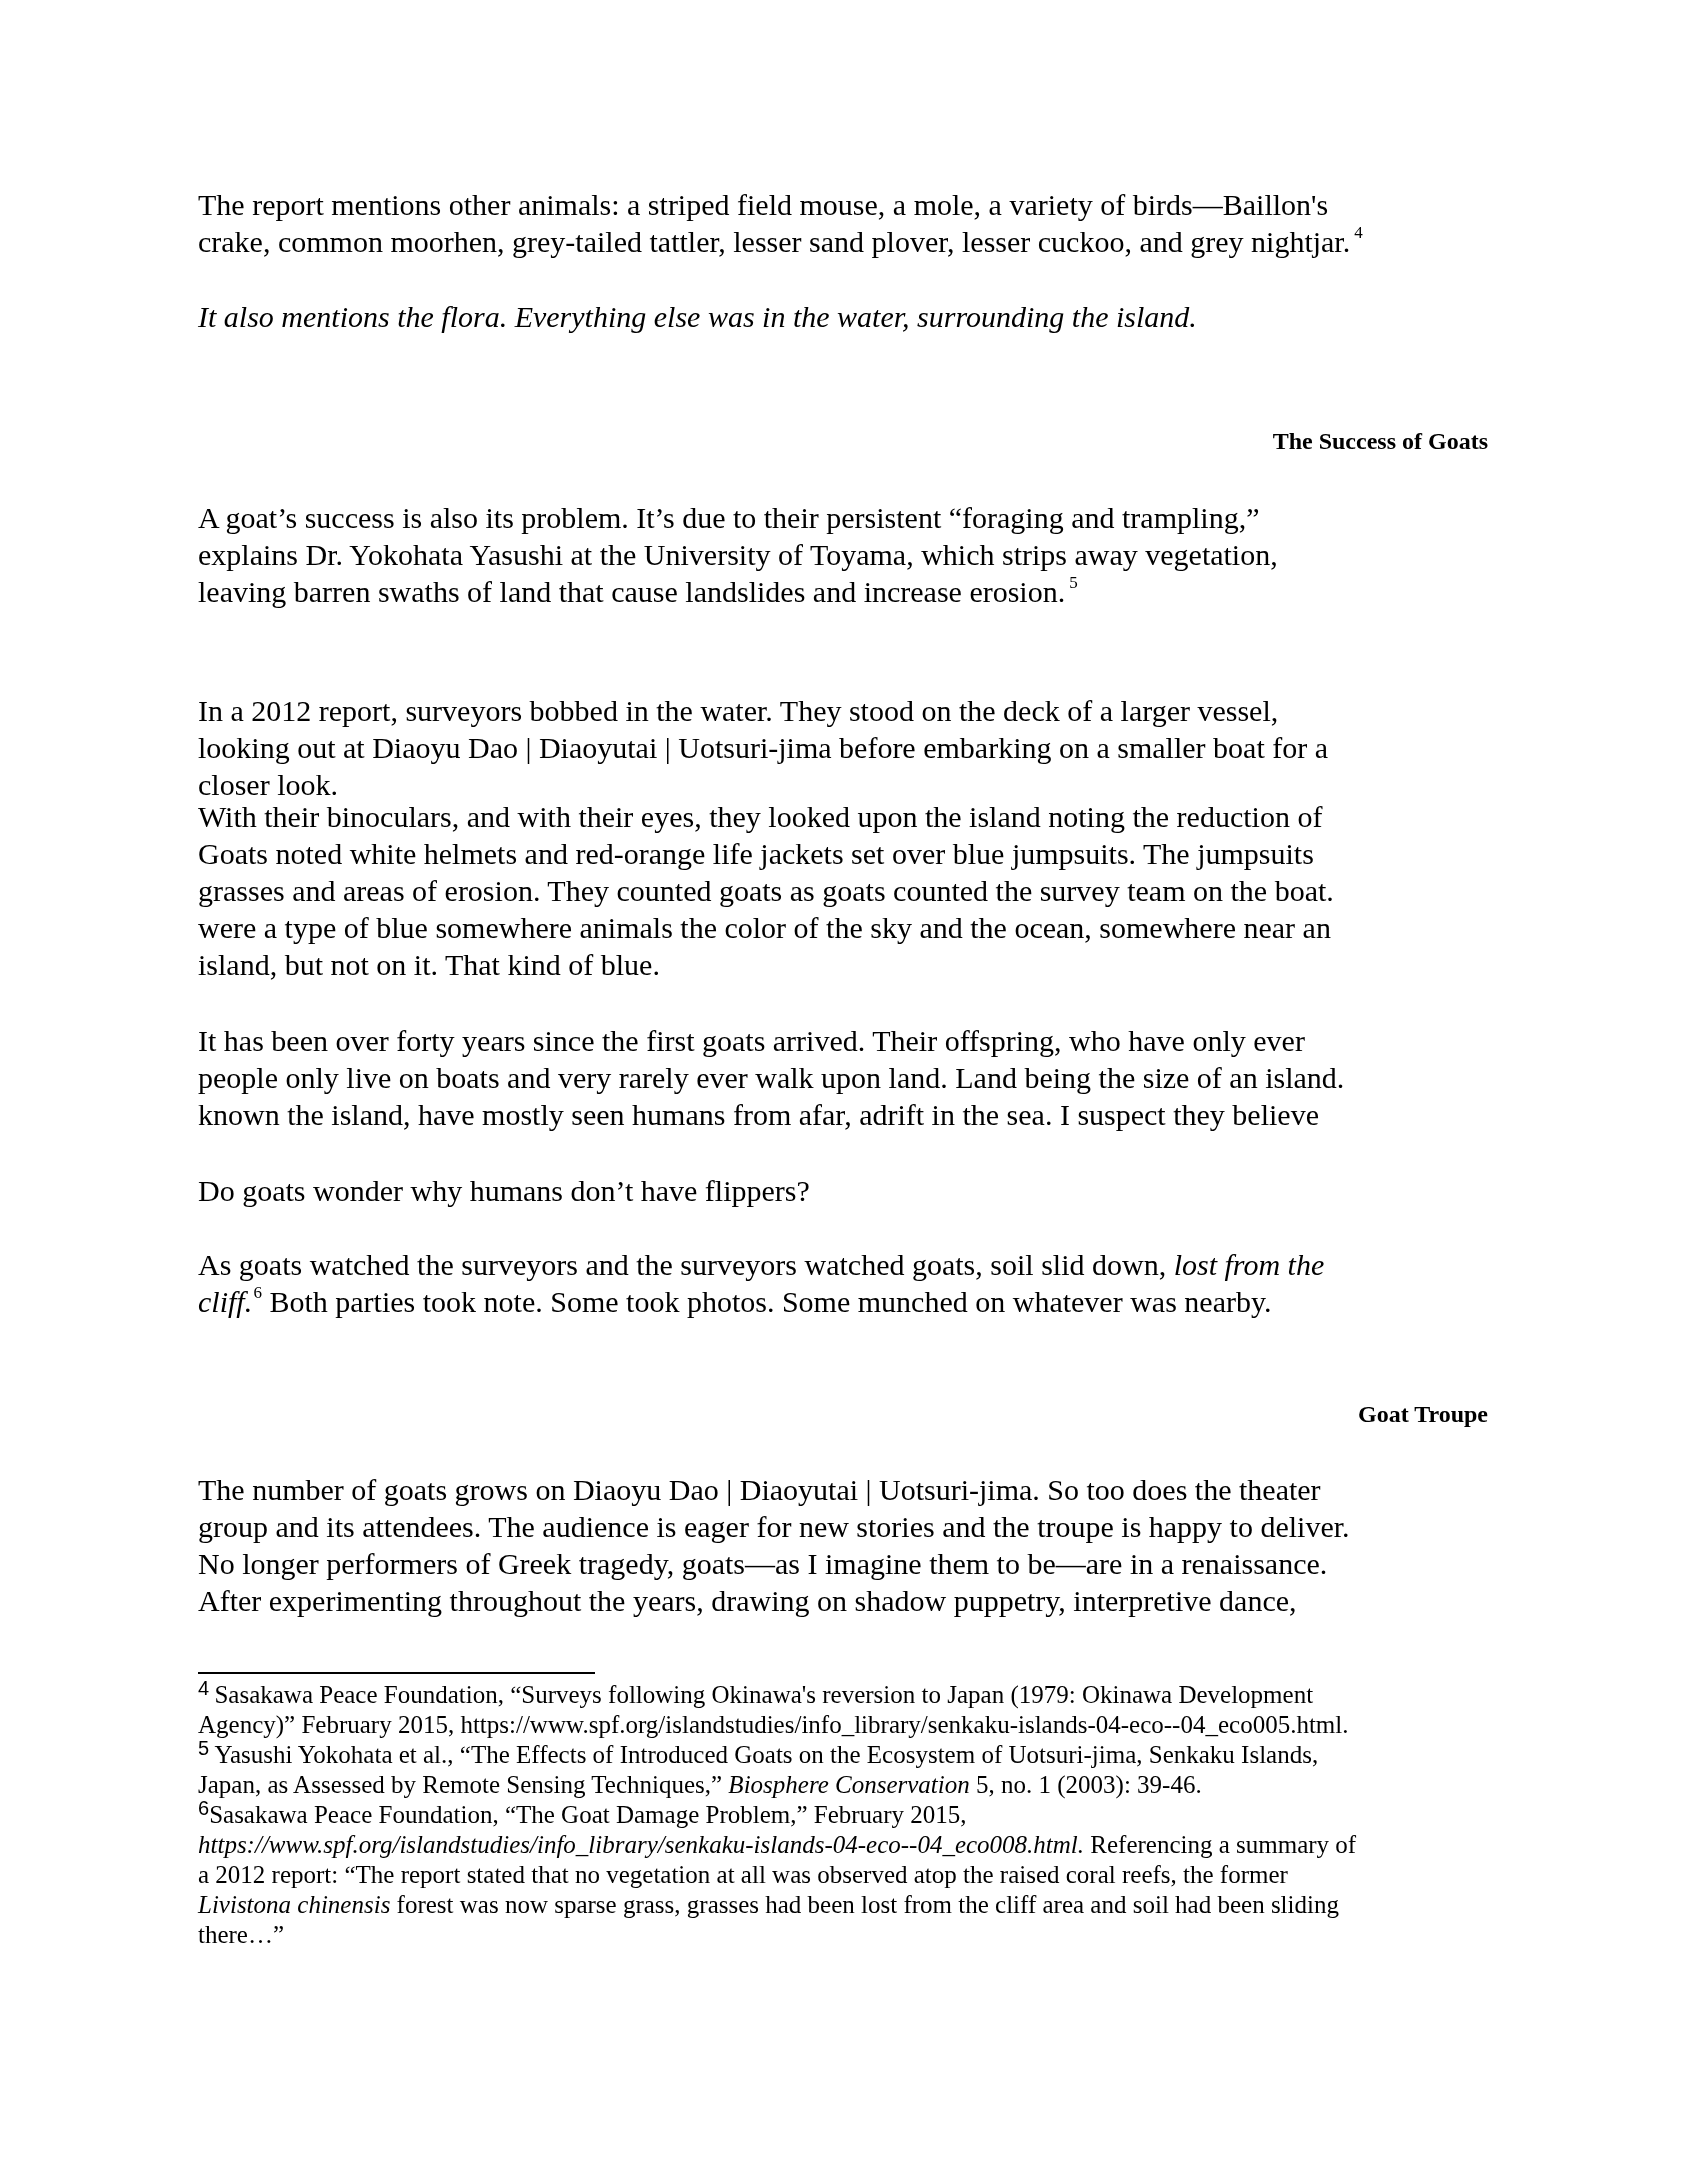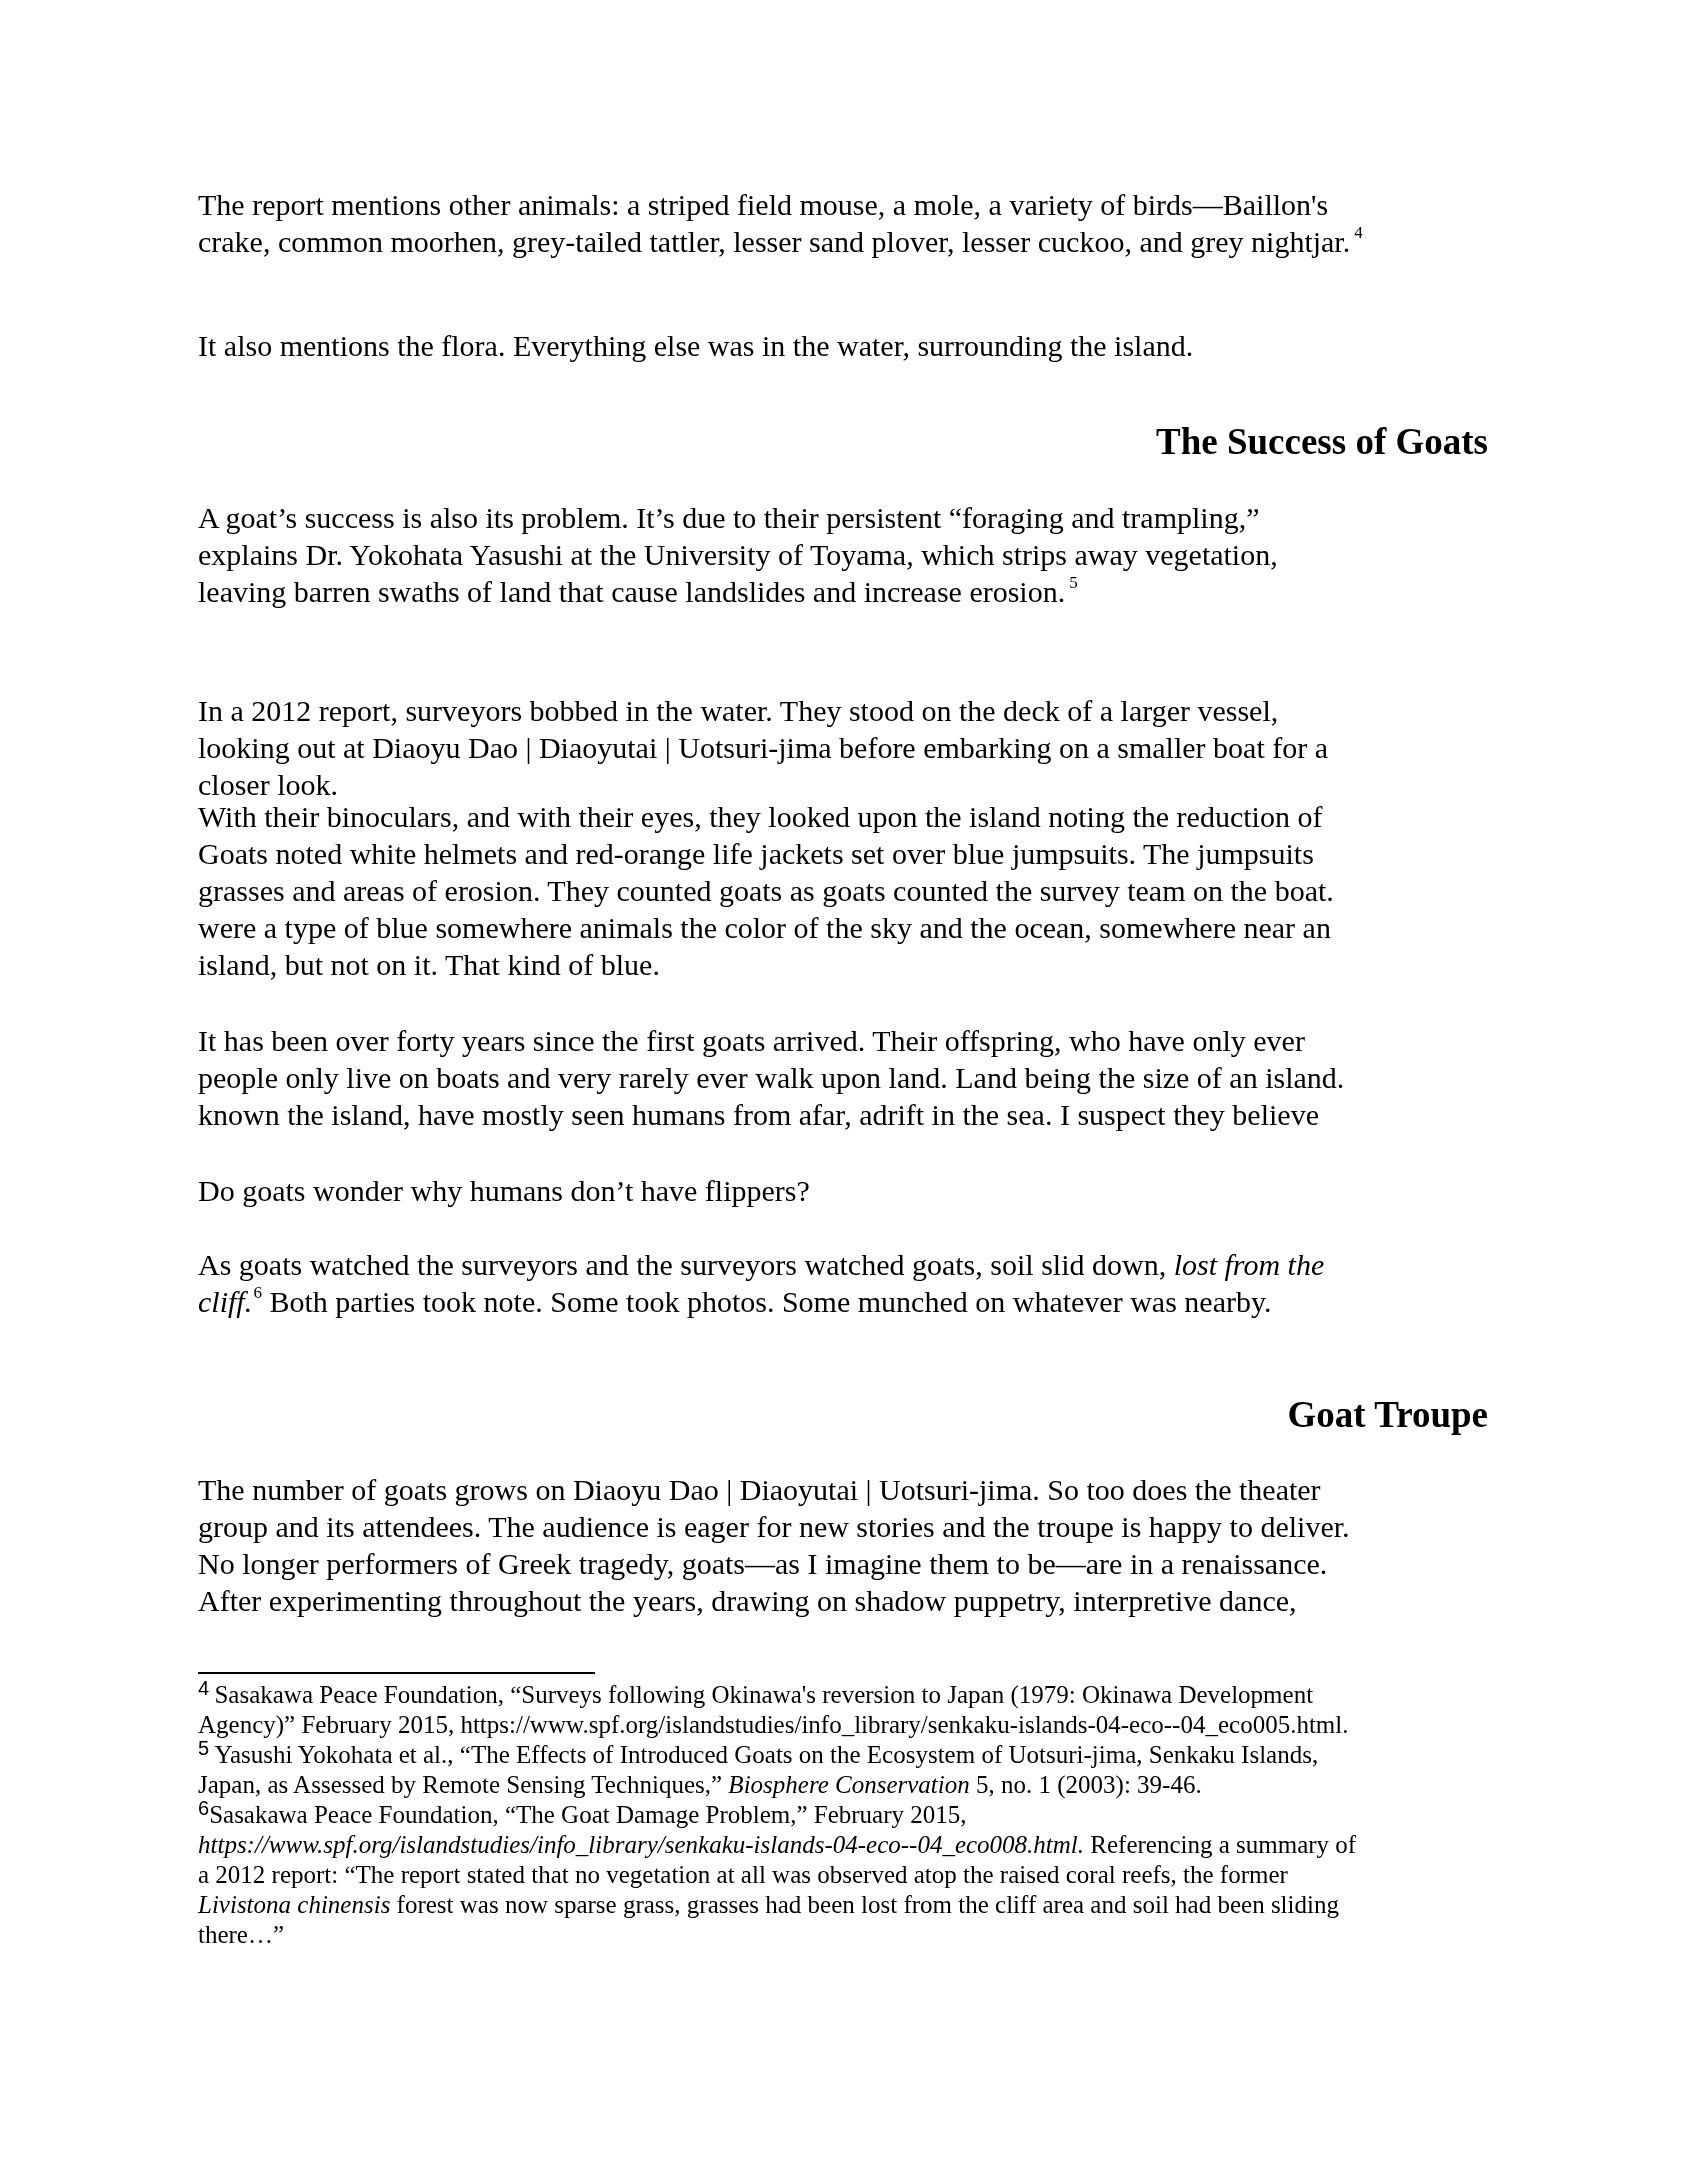--- a/index.html
+++ b/index.html
@@ -32,21 +32,21 @@
       margin: 0;
     }
     .line {
       display: block;
       height: 37px;
     }
     .heading {
       position: absolute;
       right: 0;
       font-weight: bold;
-      font-size: 37px;
+      font-size: 24px;
       line-height: 37px;
       text-align: right;
       margin: 0;
     }
     sup.fn {
       font-size: 17px;
       line-height: 0;
       position: relative;
       top: -2.6px;
       margin-left: 4px;
@@ -82,21 +82,21 @@
 </head>
 <body>
 
 <div class="page">
 
   <div class="p" style="top:186px;">
     <span class="line">The report mentions other animals: a striped field mouse, a mole, a variety of birds—Baillon's</span>
     <span class="line"><span>crake, common moorhen, grey-tailed tattler, lesser sand plover, lesser cuckoo, and grey nightjar.</span><sup class="fn">4</sup></span>
   </div>
 
-  <div class="p" style="top:327px;">
+  <div class="p" style="top:298px;font-style:italic;">
     <span class="line">It also mentions the flora. Everything else was in the water, surrounding the island.</span>
   </div>
 
   <h2 class="heading" style="top:423px;">The Success of Goats</h2>
 
   <div class="p" style="top:499px;">
     <span class="line">A goat’s success is also its problem. It’s due to their persistent “foraging and trampling,”</span>
     <span class="line">explains Dr. Yokohata Yasushi at the University of Toyama, which strips away vegetation,</span>
     <span class="line"><span>leaving barren swaths of land that cause landslides and increase erosion.</span><sup class="fn">5</sup></span>
   </div>

